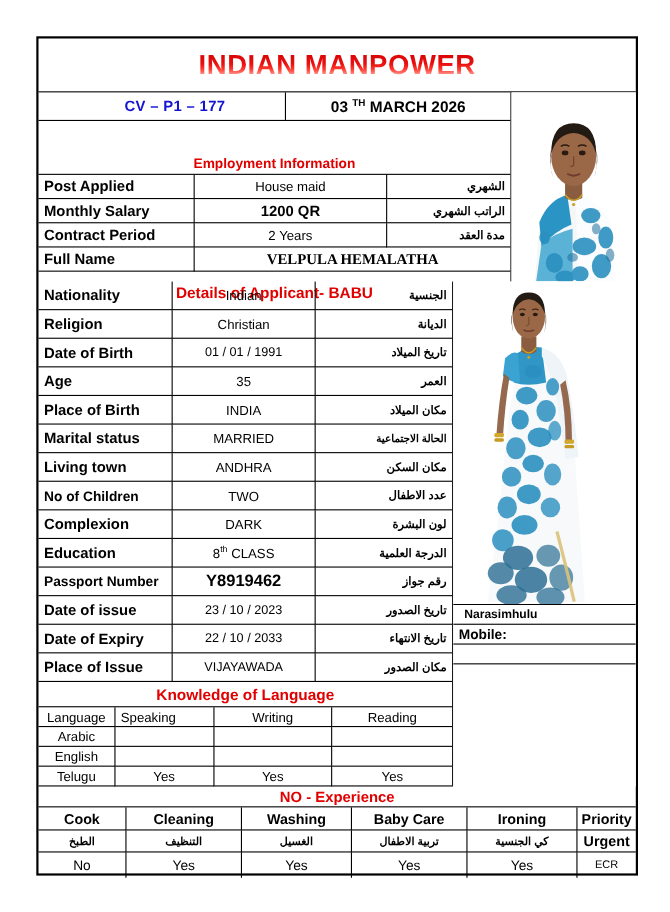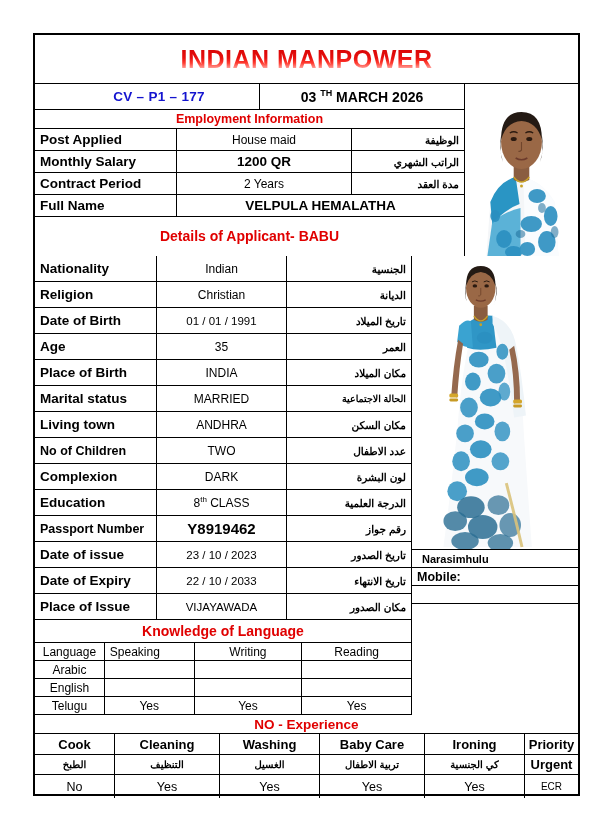--- a/index.html
+++ b/index.html
@@ -160,34 +160,34 @@
       <div class="row">
         <div class="cell ctr" style="width:225px;height:26px;">
           <span class="h-cvno">CV – P1 – 177</span>
         </div>
         <div class="cell ctr last" style="width:204px;height:26px;">
           <span class="h-date"><span>03</span>&nbsp;<sup>TH</sup>&nbsp;<span>MARCH  2026</span></span>
         </div>
       </div>
 
       <div class="row">
-        <div class="cell ctr last" style="width:429px;height:19px;">
+        <div class="cell ctr last" style="width:429px;height:19px;margin-top:30px;">
           <span class="band-red">Employment Information</span>
         </div>
       </div>
 
       <div class="row">
         <div class="cell lft" style="width:142px;height:22px;">
           <span class="lbl">Post Applied</span>
         </div>
         <div class="cell ctr" style="width:175px;height:22px;">
           <span class="val">House maid</span>
         </div>
         <div class="cell rgt last" style="width:112px;height:22px;">
-          <span class="ar">الوظيفة</span>
+          <span class="ar">الشهري</span>
         </div>
       </div>
 
       <div class="row">
         <div class="cell lft" style="width:142px;height:22px;">
           <span class="lbl">Monthly Salary</span>
         </div>
         <div class="cell ctr" style="width:175px;height:22px;">
           <span class="val-b">1200 QR</span>
         </div>
@@ -205,21 +205,21 @@
         </div>
         <div class="cell rgt last" style="width:112px;height:22px;">
           <span class="ar">مدة العقد</span>
         </div>
       </div>
 
       <div class="row">
         <div class="cell lft" style="width:142px;height:22px;">
           <span class="lbl">Full Name</span>
         </div>
-        <div class="cell ctr last" style="width:287px;height:22px;">
+        <div class="cell ctr last" style="width:287px;height:22px;font-family:Liberation Serif, serif;">
           <span class="val-b">VELPULA HEMALATHA</span>
         </div>
       </div>
 
       <div class="row">
         <div class="cell ctr last nob" style="width:429px;height:37px;">
           <span id="applicant-band">Details of Applicant- BABU</span>
         </div>
       </div>
 

